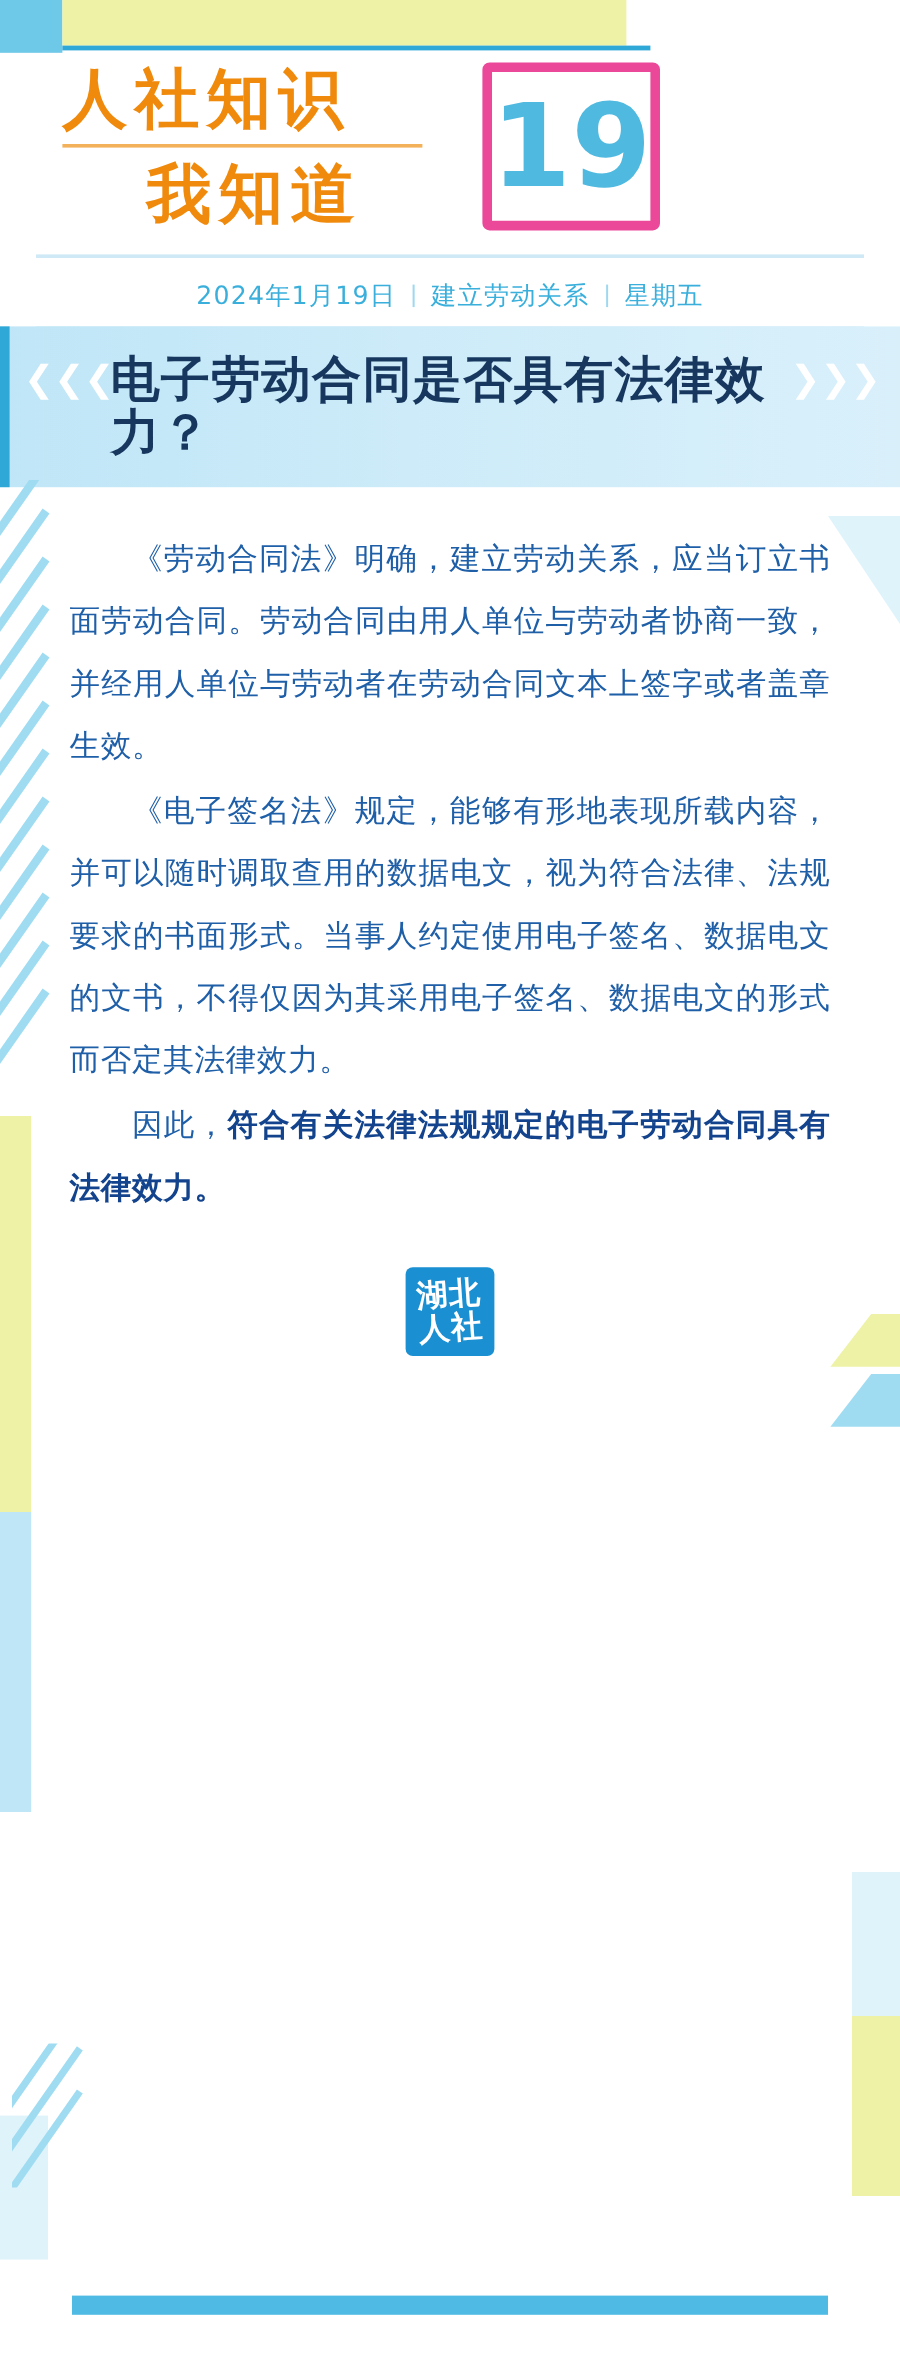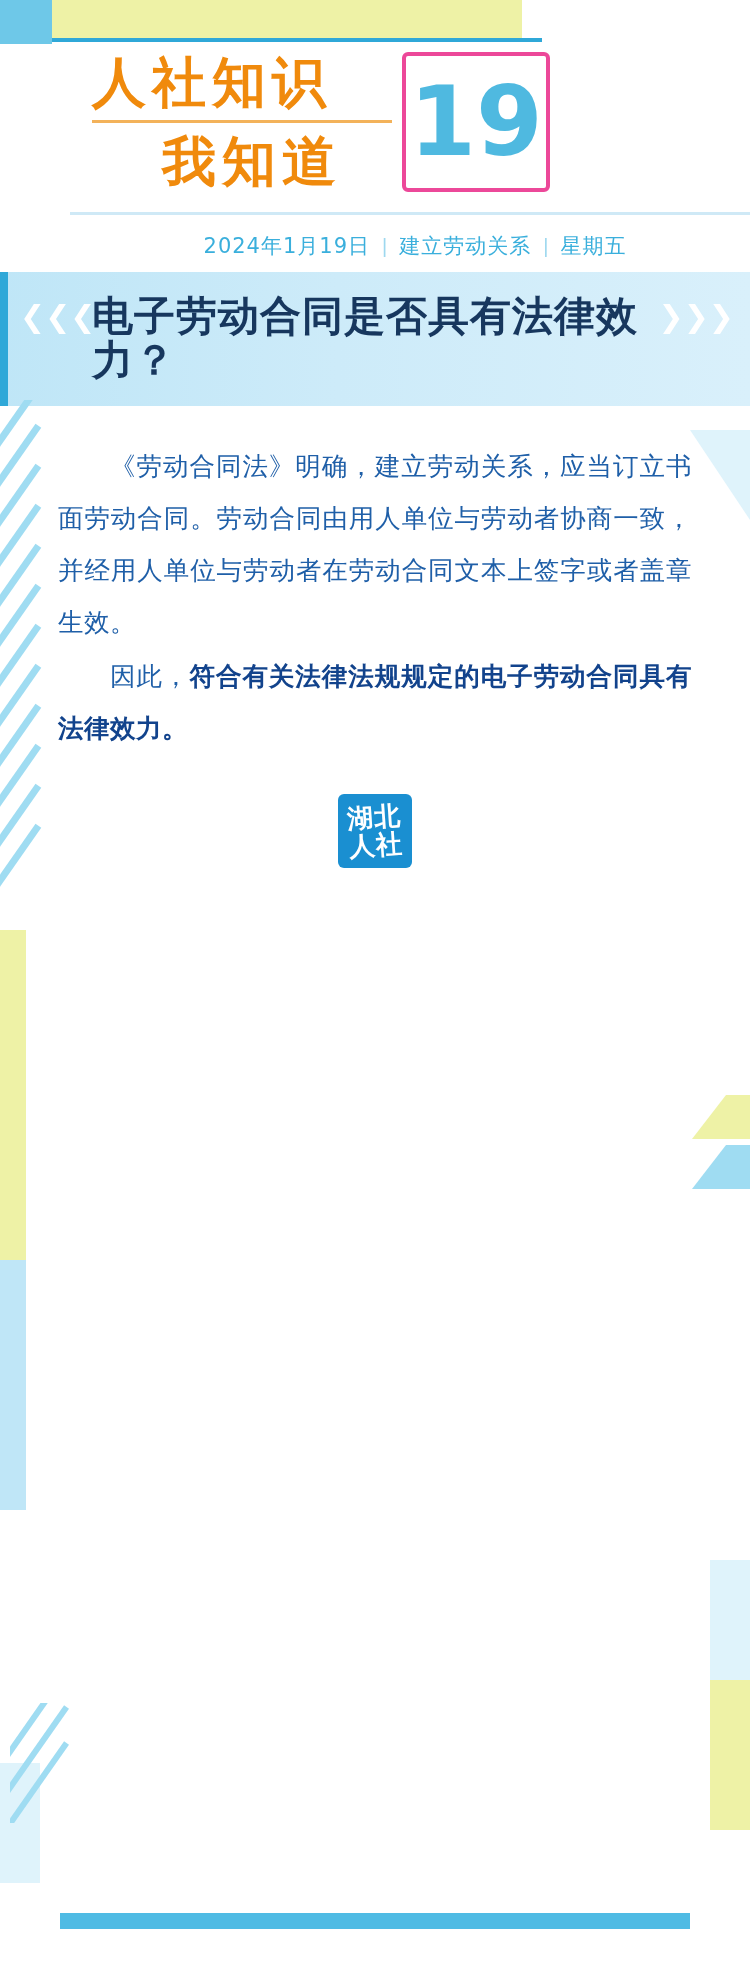--- a/index.html
+++ b/index.html
@@ -35,21 +35,20 @@
     left: 52px; top: 38px;
     width: 490px; height: 4px;
     background: #2fa8d8;
   }
 
   
   .header {
     position: relative;
     padding: 48px 0 0 0;
     height: 250px;
-    margin-left: 40px;
   }
   .title-wrap {
     position: absolute;
     left: 52px; top: 50px;
     width: 330px;
   }
   .title-line1, .title-line2 {
     font-family: "DejaVu Sans", sans-serif;
     font-weight: bold;
     color: #f08a0c;
@@ -63,21 +62,21 @@
     width: 300px; height: 3px;
     background: #f3b25a;
     margin: 4px 0 6px 0;
   }
   .title-line2 { text-align: center; padding-right: 10px; }
 
   .numberbox {
     position: absolute;
     right: 200px; top: 52px;
     width: 148px; height: 140px;
-    border: 4px solid #ec4899;
+    border: 8px solid #ec4899;
     border-radius: 6px;
     display: flex;
     align-items: center;
     justify-content: center;
   }
   .numberbox span {
     font-family: "DejaVu Sans", sans-serif;
     font-weight: bold;
     color: #4fb9e0;
     font-size: 96px;
@@ -354,20 +353,21 @@
   <div class="left-diag-bottom"></div>
   <div class="bl-hatch">
     <i style="top:10px"></i>
       <i style="top:46px"></i>
       <i style="top:82px"></i>
   </div>
 
   <div class="bodywrap">
     <div id="paras">
         <div class="para"><span>《劳动合同法》明确，建立劳动关系，应当订立书面劳动合同。劳动合同由用人单位与劳动者协商一致，并经用人单位与劳动者在劳动合同文本上签字或者盖章生效。</span></div>
+        <div class="para"><span>《电子签名法》规定，能够有形地表现所载内容，并可以随时调取查用的数据电文，视为符合法律、法规要求的书面形式。当事人约定使用电子签名、数据电文的文书，不得仅因为其采用电子签名、数据电文的形式而否定其法律效力。</span></div>
         <div class="para"><span>因此，</span><b>符合有关法律法规规定的电子劳动合同具有法律效力。</b></div>
       </div>
 
     <div class="logo-wrap">
       <div class="logo">
         <div class="txt">
           <div>湖北</div>
           <div>人社</div>
         </div>
       </div>

